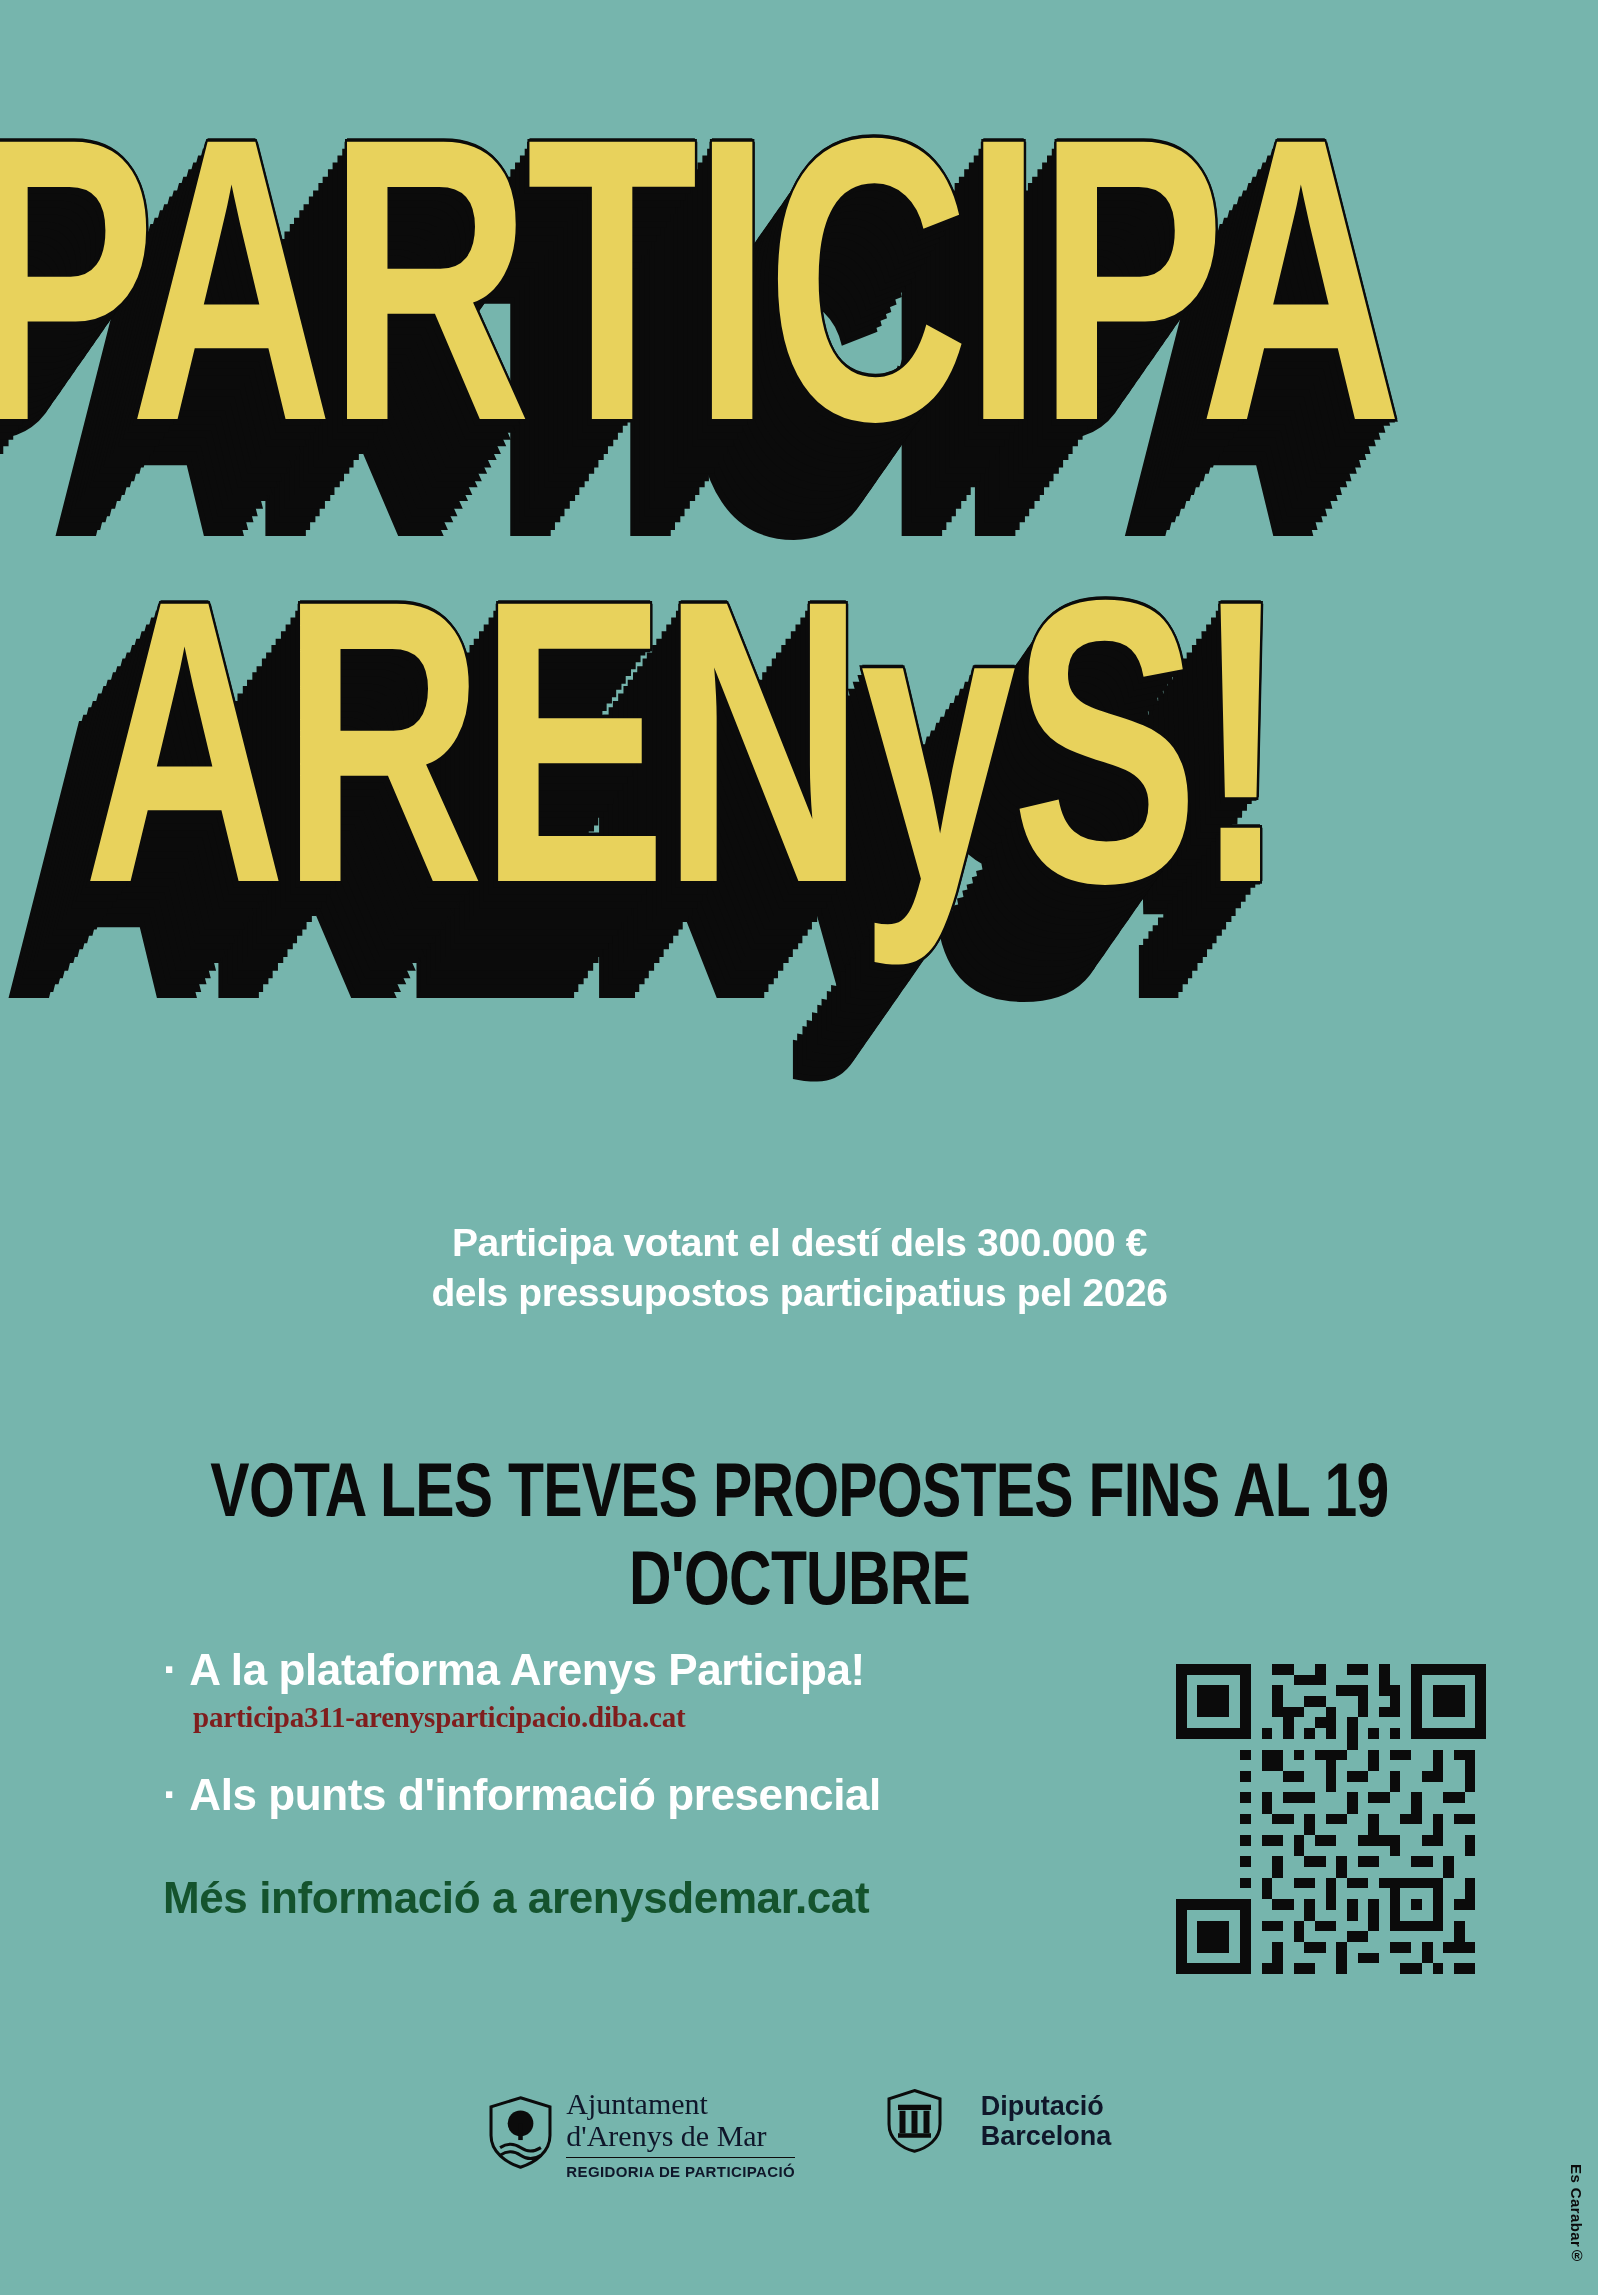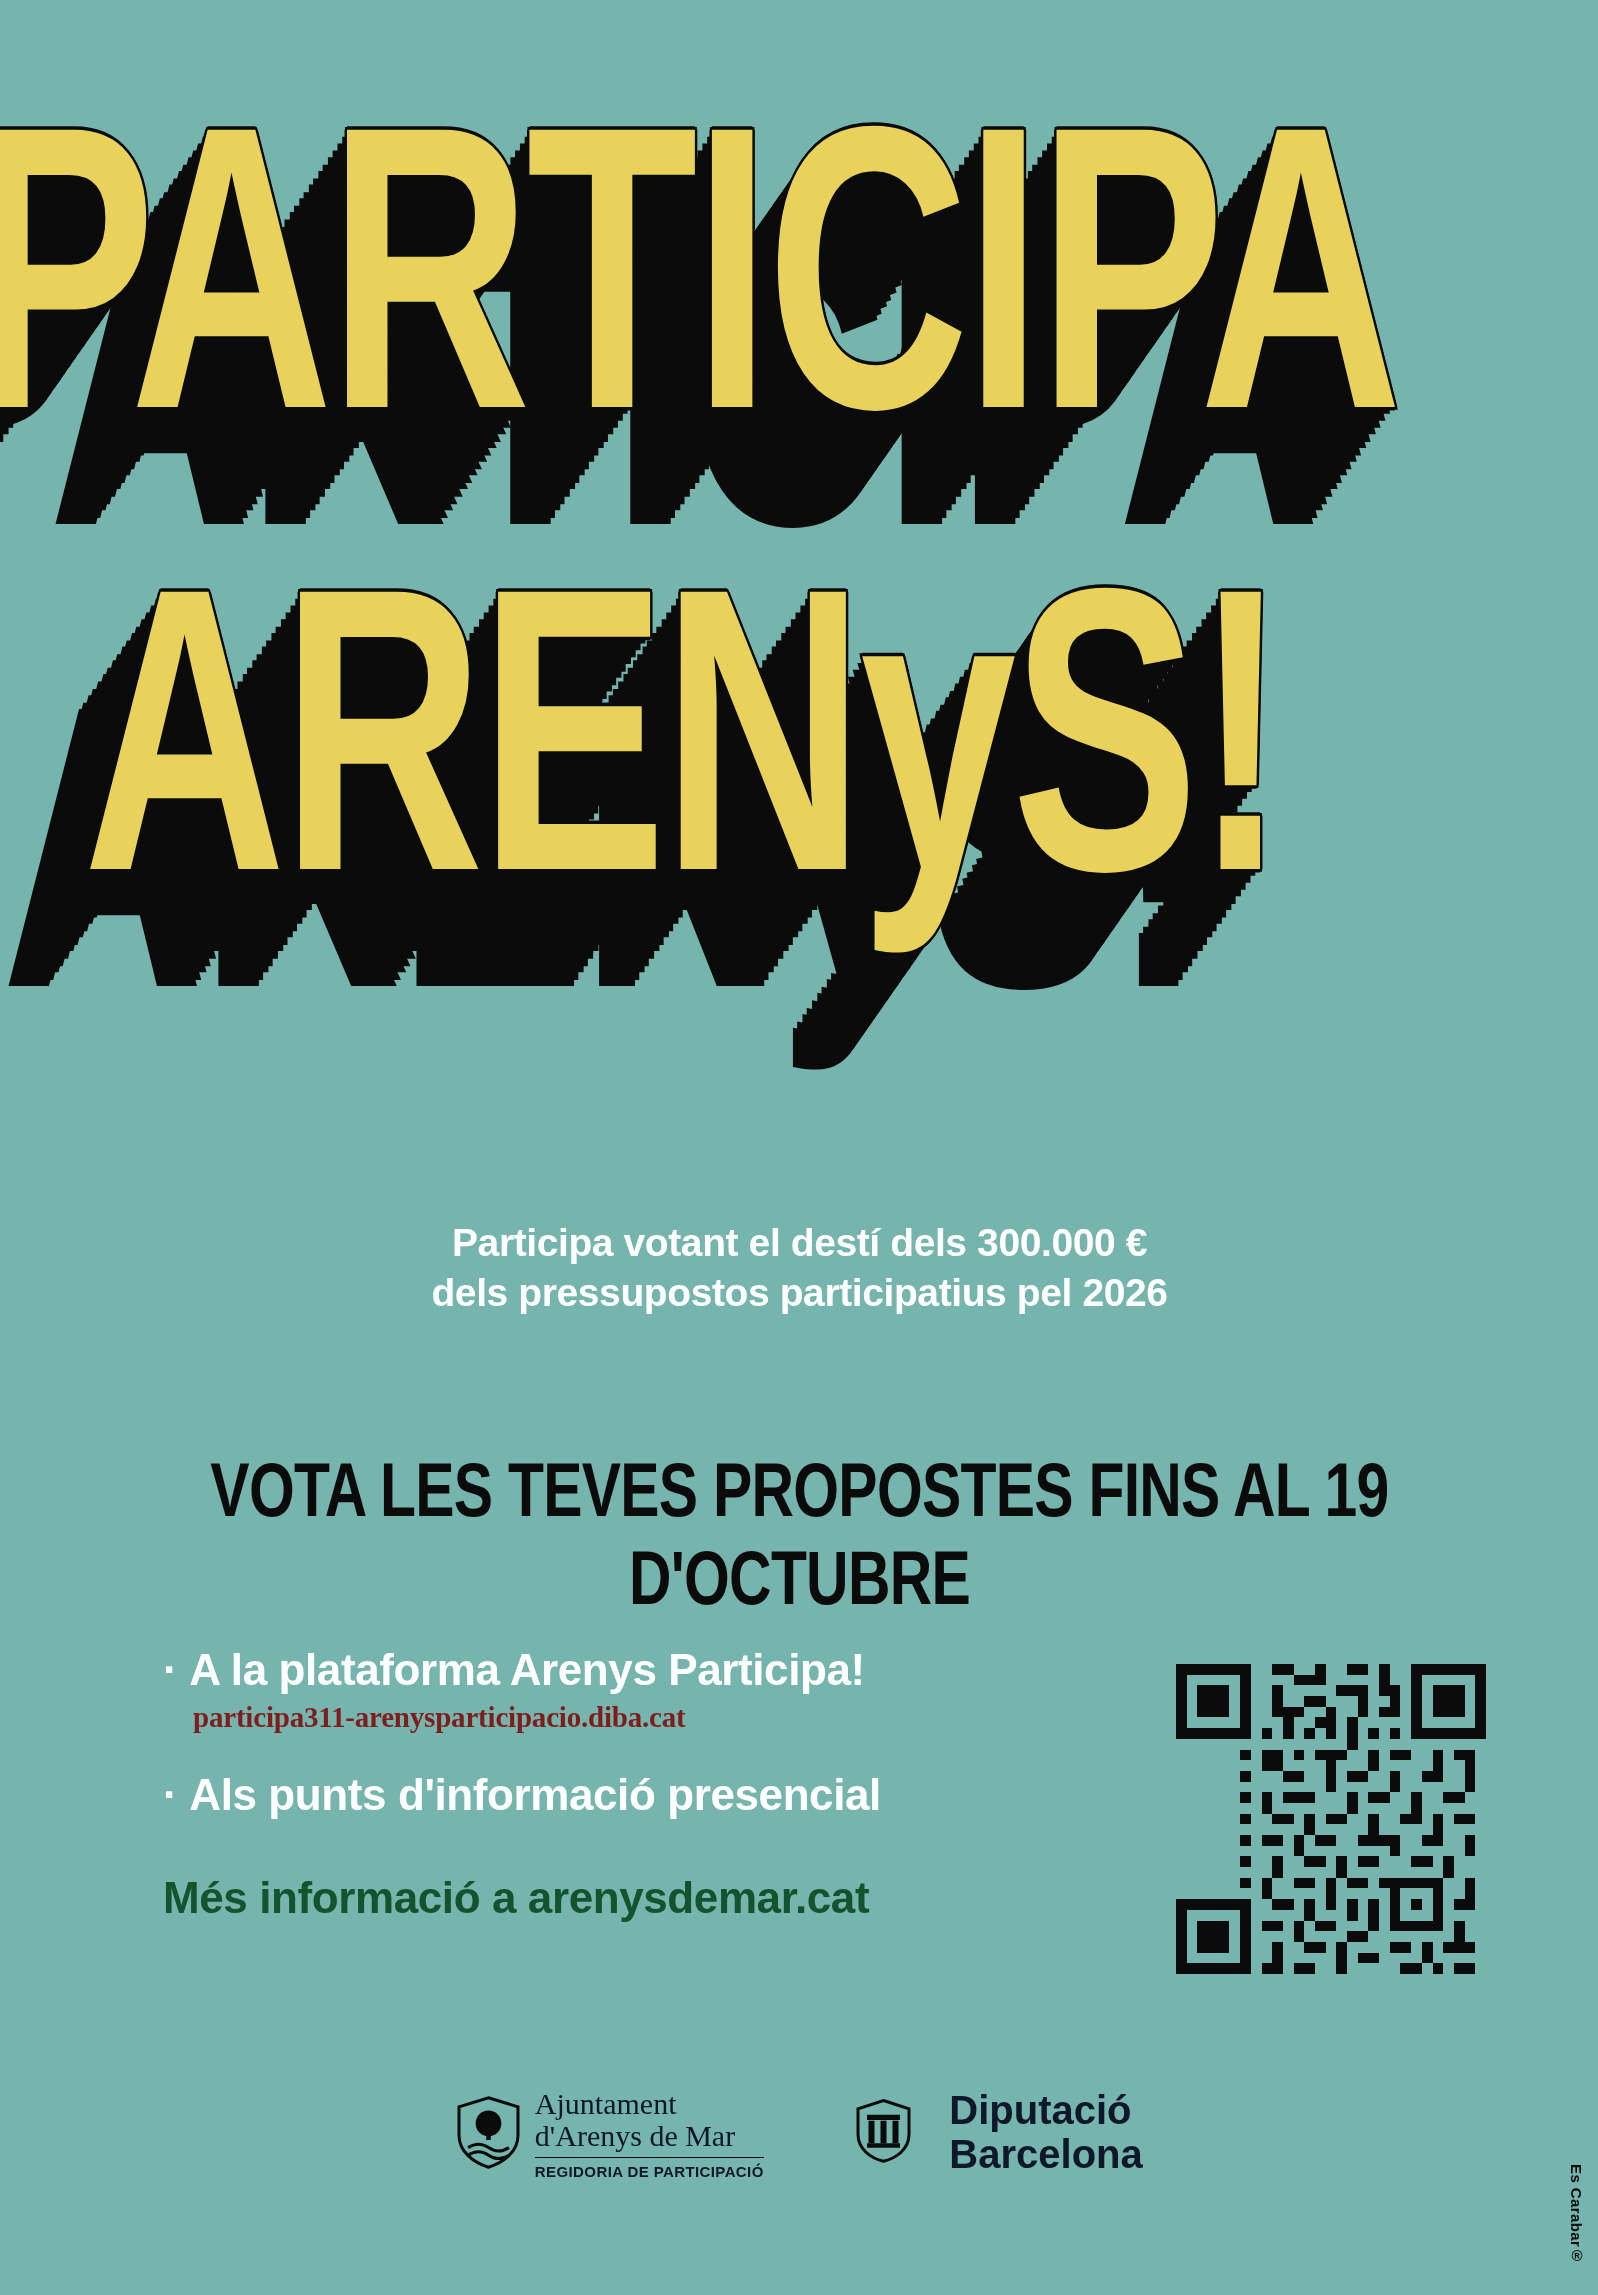--- a/index.html
+++ b/index.html
@@ -14,21 +14,21 @@
     position: relative;
     width: 1599px;
     height: 2295px;
     background: #76b5ad;
   }
 
   
   .headline {
     position: absolute;
     left: 0;
-    top: 106px;
+    top: 118px;
     width: 1366px;
     text-align: center;
   }
   .hl-line {
     position: relative;
     font-family: "Liberation Sans", sans-serif;
     font-weight: 700;
     color: #e8d25c;
     letter-spacing: -4.5px;
     line-height: 0.80;
@@ -156,21 +156,21 @@
   }
   .logo-text .l3 {
     font-size: 15px;
     font-weight: 700;
     letter-spacing: 0.4px;
     margin-top: 6px;
     border-top: 1.5px solid #0b0b0b;
     padding-top: 4.5px;
   }
   .logo-diba .d1, .logo-diba .d2 {
-    font-size: 40px;
+    font-size: 27px;
     font-weight: 700;
     line-height: 1.1;
     margin-left: 24px;
   }
 
   
   .credit {
     position: absolute;
     right: 13.6px;
     bottom: 30px;

